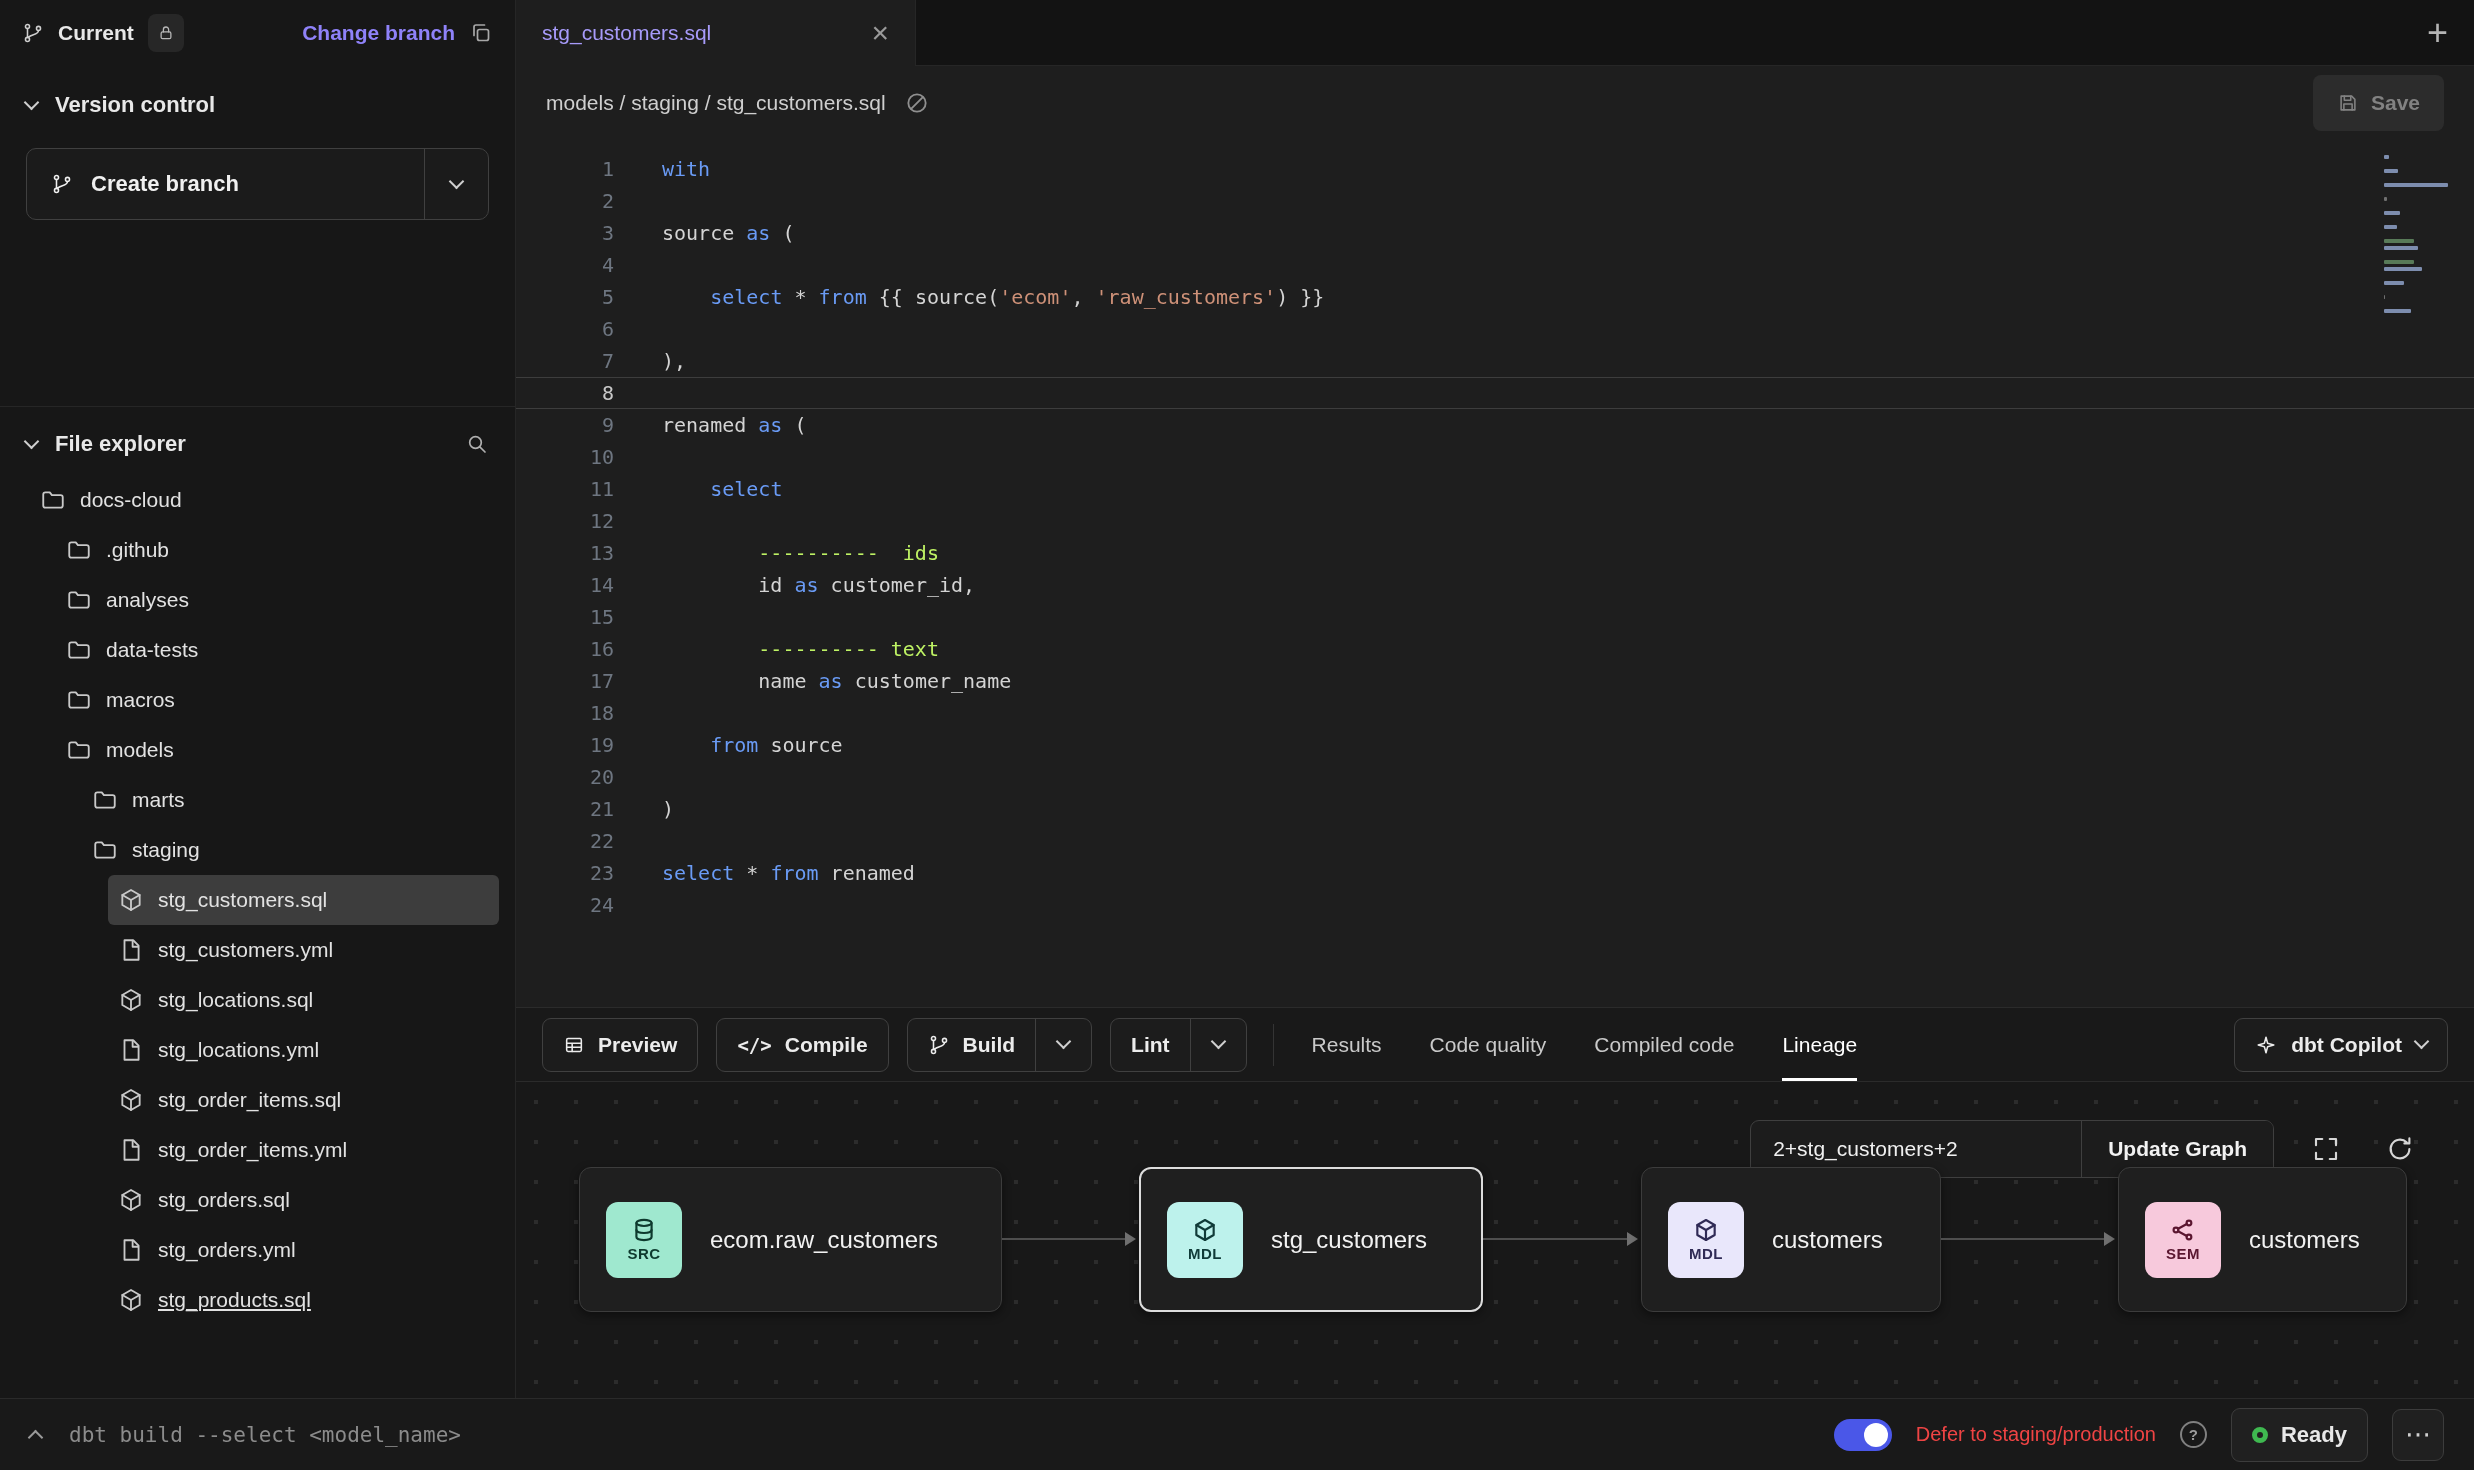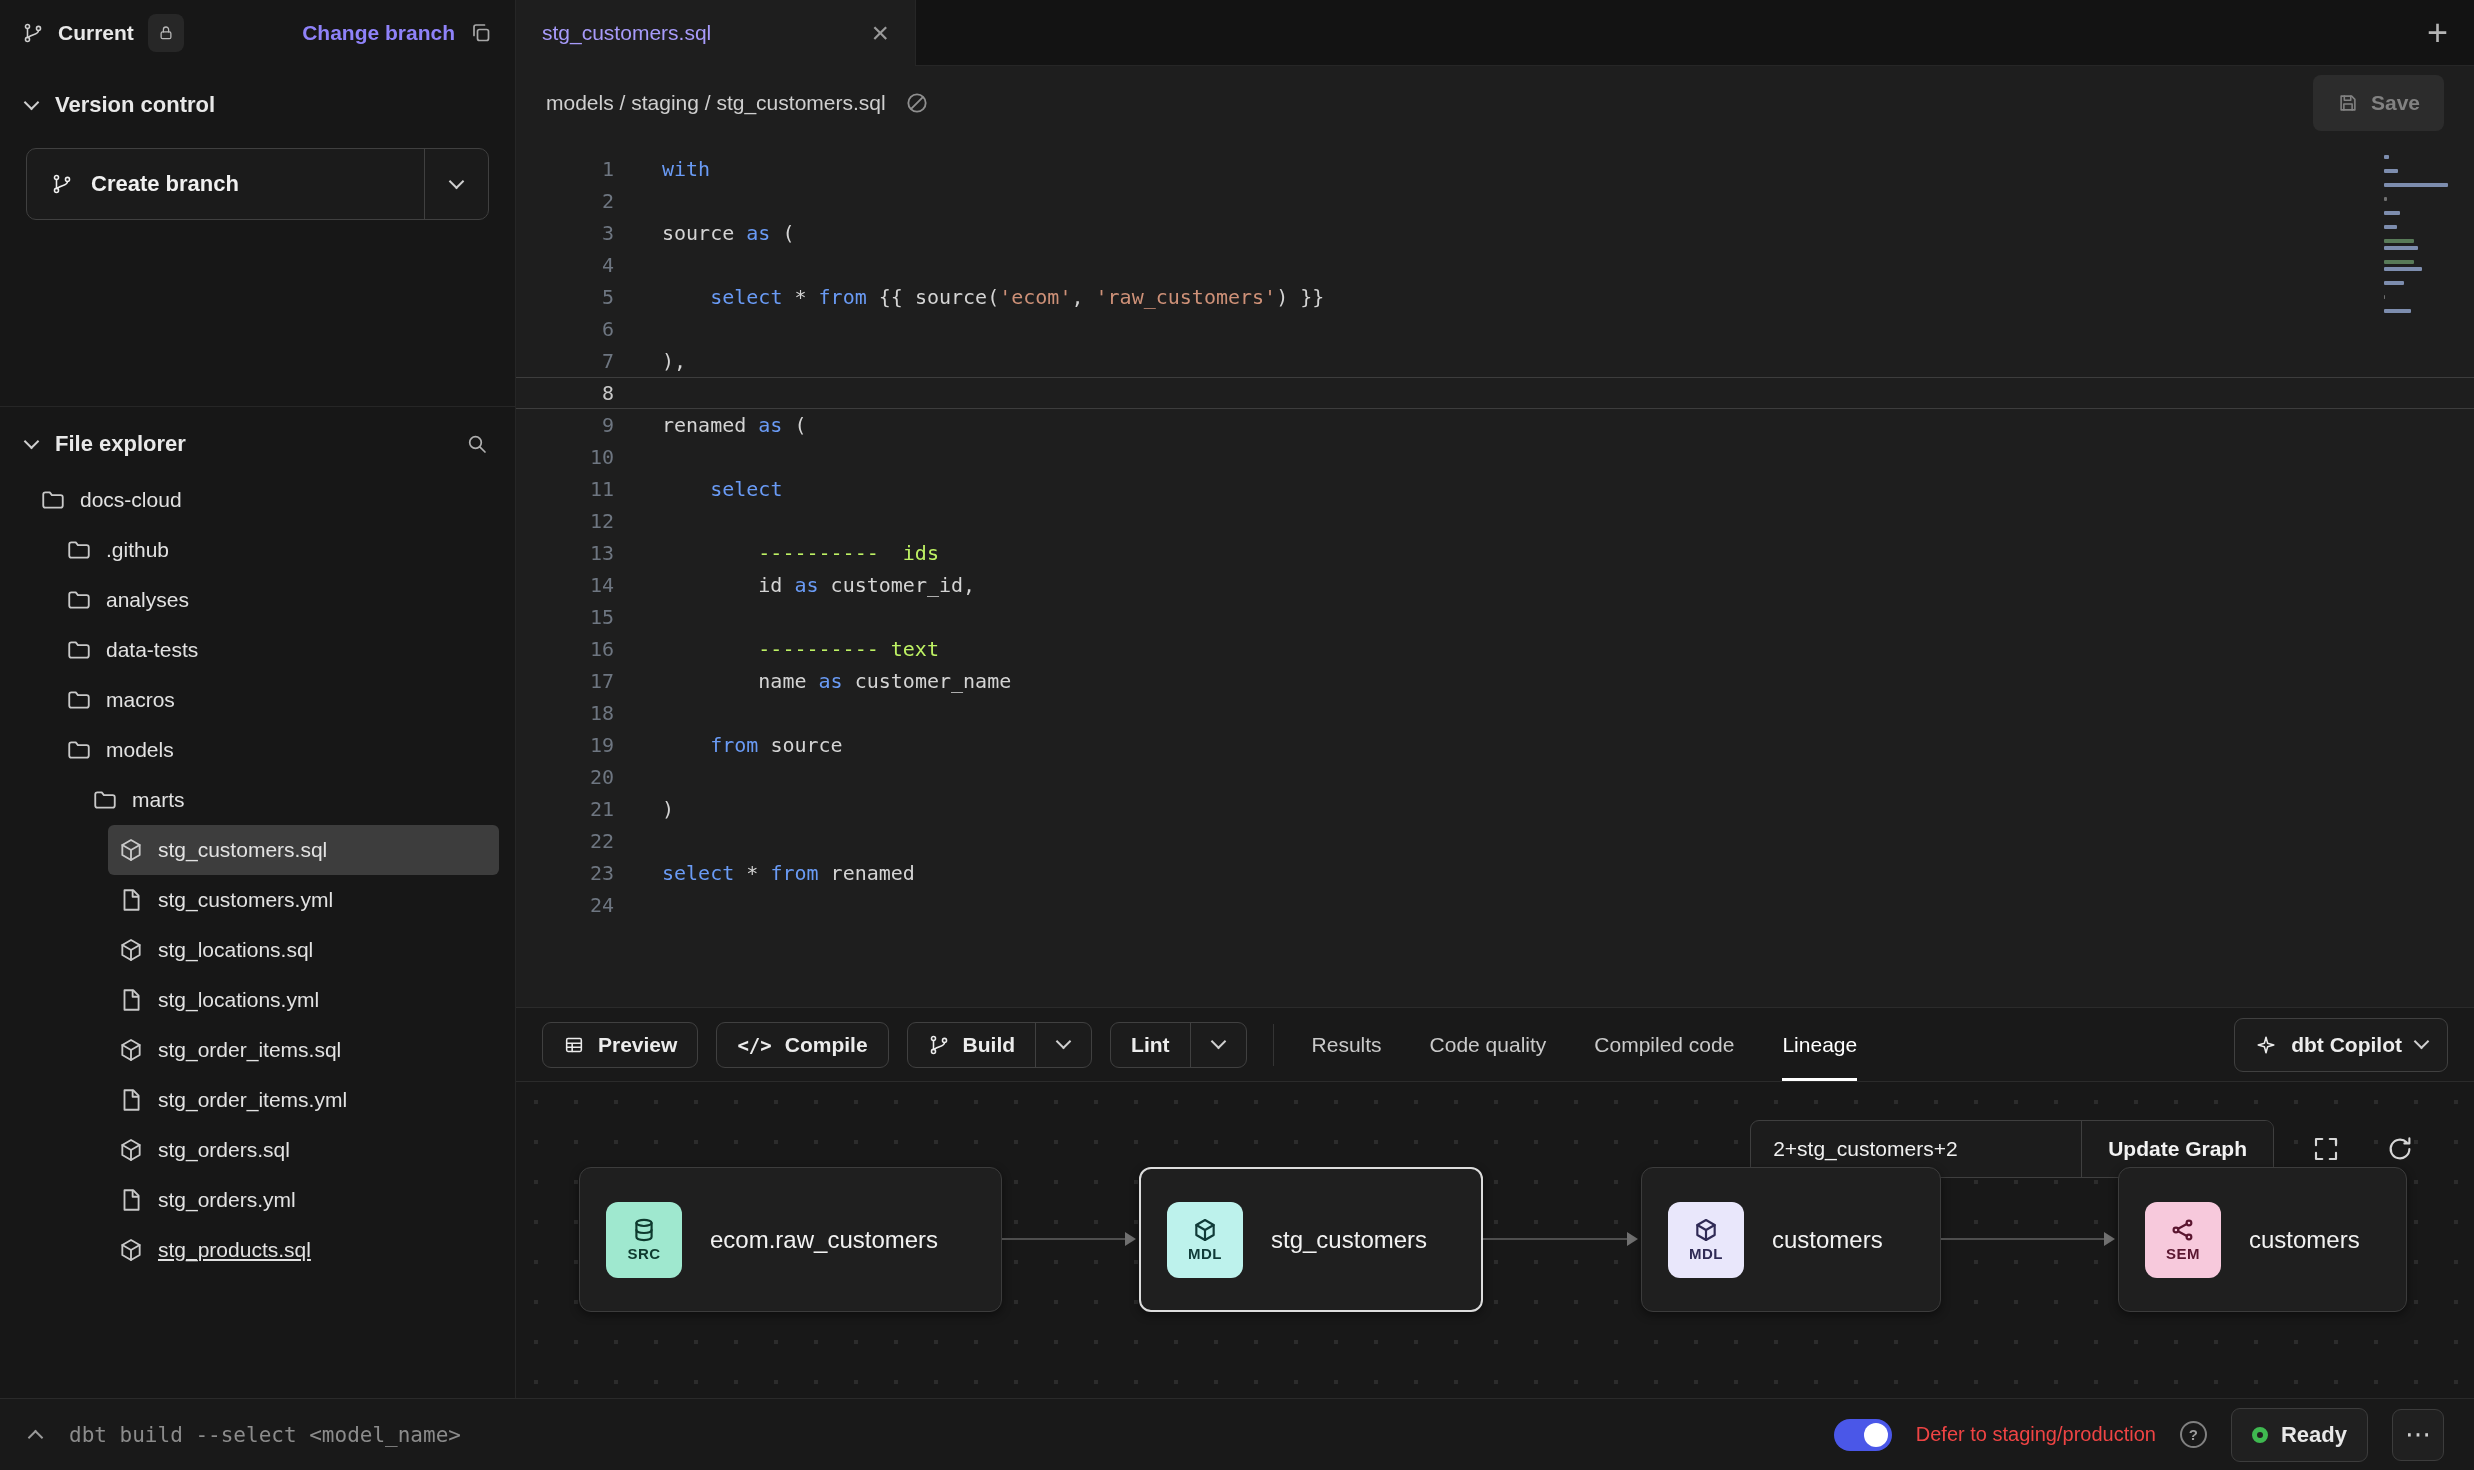--- a/index.html
+++ b/index.html
@@ -56,21 +56,21 @@
   .code-line.active{border-top:1px solid #3d3d3d;border-bottom:1px solid #3d3d3d;line-height:30px;}
   .gut{width:140px;padding-right:42px;text-align:right;color:#6e7681;flex:none;}
   .code-line.active .gut{color:#c8c8c8;}
   .ccontent{white-space:pre;color:#d4d4d4;padding-left:6px;}
   .tok-kw{color:#6A9BF5;}.tok-str{color:#CE9178;}.tok-com{color:#bef264;}.tok-txt{color:#d4d4d4;}
   .minimap{position:absolute;top:16px;right:18px;width:72px;display:flex;flex-direction:column;gap:3px;align-items:flex-start;}
   .mm-bar{height:4px;border-radius:1px;}
 
   
   .rtoolbar{height:75px;flex:none;display:flex;align-items:center;gap:18px;padding:0 26px;background:#191919;border-top:1px solid #2b2b2b;border-bottom:1px solid #2b2b2b;}
-  .tbtn{display:flex;align-items:stretch;border:1px solid #404040;border-radius:9px;height:46px;background:#1c1c1c;overflow:hidden;color:#ececec;}
+  .tbtn{display:flex;align-items:stretch;border:1px solid #404040;border-radius:9px;height:54px;background:#1c1c1c;overflow:hidden;color:#ececec;}
   .seg-main{display:flex;align-items:center;gap:13px;padding:0 20px;font-weight:600;font-size:21px;}
   .seg-chev{width:56px;border-left:1px solid #404040;display:flex;align-items:center;justify-content:center;}
   .compile-glyph{font-family:"DejaVu Sans Mono",monospace;font-weight:700;font-size:19px;}
   .vdiv{width:1px;height:42px;background:#343434;flex:none;margin:0 8px;}
   .rtabs{display:flex;height:100%;align-items:stretch;gap:48px;margin-left:12px;}
   .rtab{display:flex;align-items:center;color:#c9c9c9;border-bottom:3px solid transparent;padding-top:3px;cursor:pointer;}
   .rtab.active{color:#fff;border-bottom-color:#fff;}
   .copilot-btn{margin-left:auto;display:flex;align-items:center;gap:14px;border:1px solid #404040;border-radius:9px;height:54px;padding:0 20px;font-weight:600;background:#1c1c1c;color:#ececec;font-size:21px;font-family:inherit;}
 
   
@@ -234,20 +234,28 @@
             <span class="tlabel">models</span>
           </div>
           <div class="tree-row" style="margin-left: 82px;">
             <span class="ticon ic">
               <svg viewBox="0 0 24 24">
                 <path d="M3 7a2 2 0 0 1 2-2h4l2 2.5h8a2 2 0 0 1 2 2V17a2 2 0 0 1-2 2H5a2 2 0 0 1-2-2z"></path>
               </svg>
             </span>
             <span class="tlabel">marts</span>
           </div>
+          <div class="tree-row" style="margin-left: 82px;">
+            <span class="ticon ic">
+              <svg viewBox="0 0 24 24">
+                <path d="M3 7a2 2 0 0 1 2-2h4l2 2.5h8a2 2 0 0 1 2 2V17a2 2 0 0 1-2 2H5a2 2 0 0 1-2-2z"></path>
+              </svg>
+            </span>
+            <span class="tlabel">staging</span>
+          </div>
           <div class="tree-row selected" style="margin-left: 108px;">
             <span class="ticon ic">
               <svg viewBox="0 0 24 24">
                 <path d="M12 2.8l8 4.6v9.2l-8 4.6-8-4.6V7.4z"></path>
                 <path d="M12 12l8-4.6M12 12L4 7.4M12 12v9.2"></path>
               </svg>
             </span>
             <span class="tlabel">stg_customers.sql</span>
           </div>
           <div class="tree-row" style="margin-left: 108px;">

